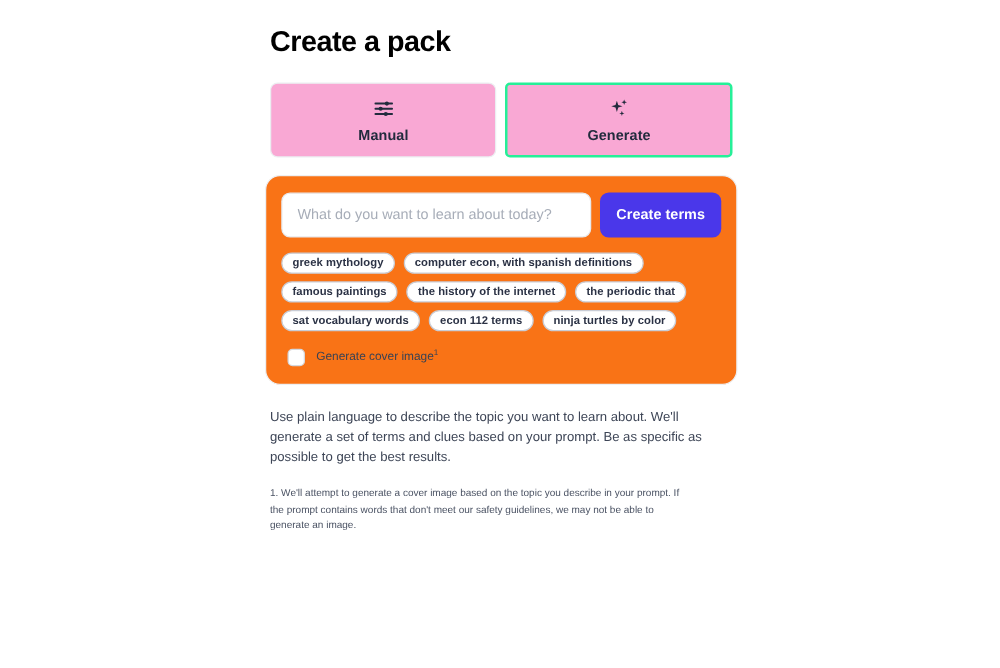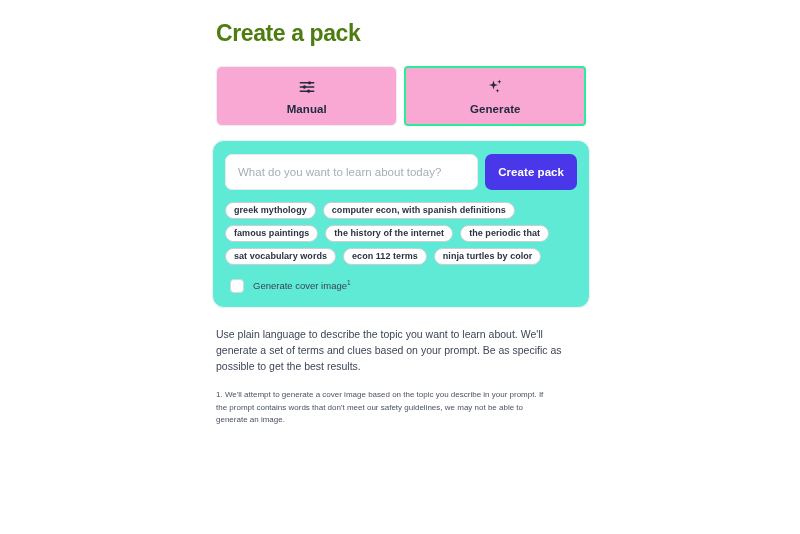--- a/index.html
+++ b/index.html
@@ -23,21 +23,21 @@
     position: absolute;
     left: 216px;
     top: 20px;
     width: 370px;
   }
 
   
   .page-title {
     font-size: 23px;
     font-weight: 700;
-    color: #4d7c0f;
+    color: #000000;
     letter-spacing: -0.4px;
     line-height: 1.2;
     margin: 0 0 18px 0;
   }
 
   
   .tabs {
     display: flex;
     gap: 0px;
     width: 370px;
@@ -72,21 +72,21 @@
     font-size: 11.5px;
     font-weight: 700;
     color: #222b3d;
     letter-spacing: 0.1px;
   }
 
   
   .card {
     width: 378px;
     margin-left: -4px;
-    background: #5eead4;
+    background: #f97316;
     border: 1px solid #edeff2;
     border-radius: 12px;
     padding: 13px 12px 14px 12px;
   }
 
   .prompt-row {
     display: flex;
     align-items: stretch;
     gap: 7px;
     margin-bottom: 12px;
@@ -226,21 +226,21 @@
         </span>
         <span class="tab-label">Generate</span>
       </div>
 
     </div>
 
     <div class="card">
 
       <div class="prompt-row">
         <input class="prompt-input" type="text" placeholder="What do you want to learn about today?" style="">
-        <button class="create-btn">Create pack</button>
+        <button class="create-btn">Create terms</button>
       </div>
 
       <div class="chips">
         <span class="chip">greek mythology</span>
         <span class="chip">computer econ, with spanish definitions</span>
         <span class="chip">famous paintings</span>
         <span class="chip">the history of the internet</span>
         <span class="chip">the periodic that</span>
         <span class="chip">sat vocabulary words</span>
         <span class="chip">econ 112 terms</span>

